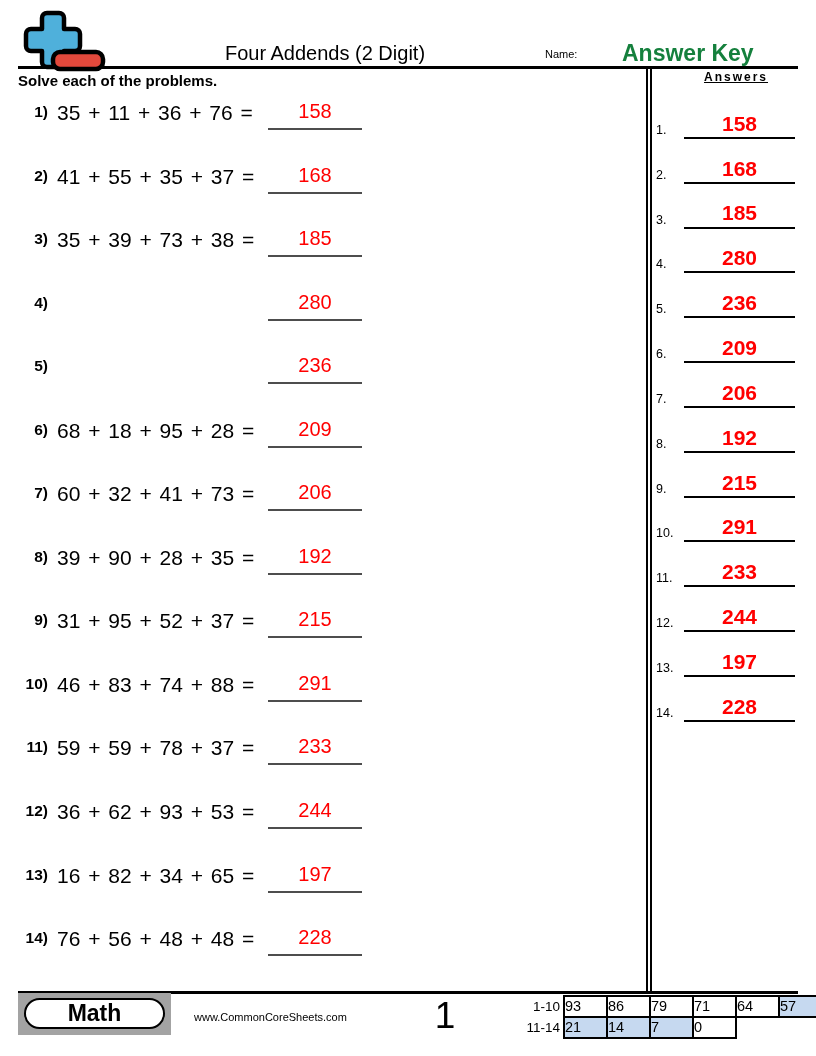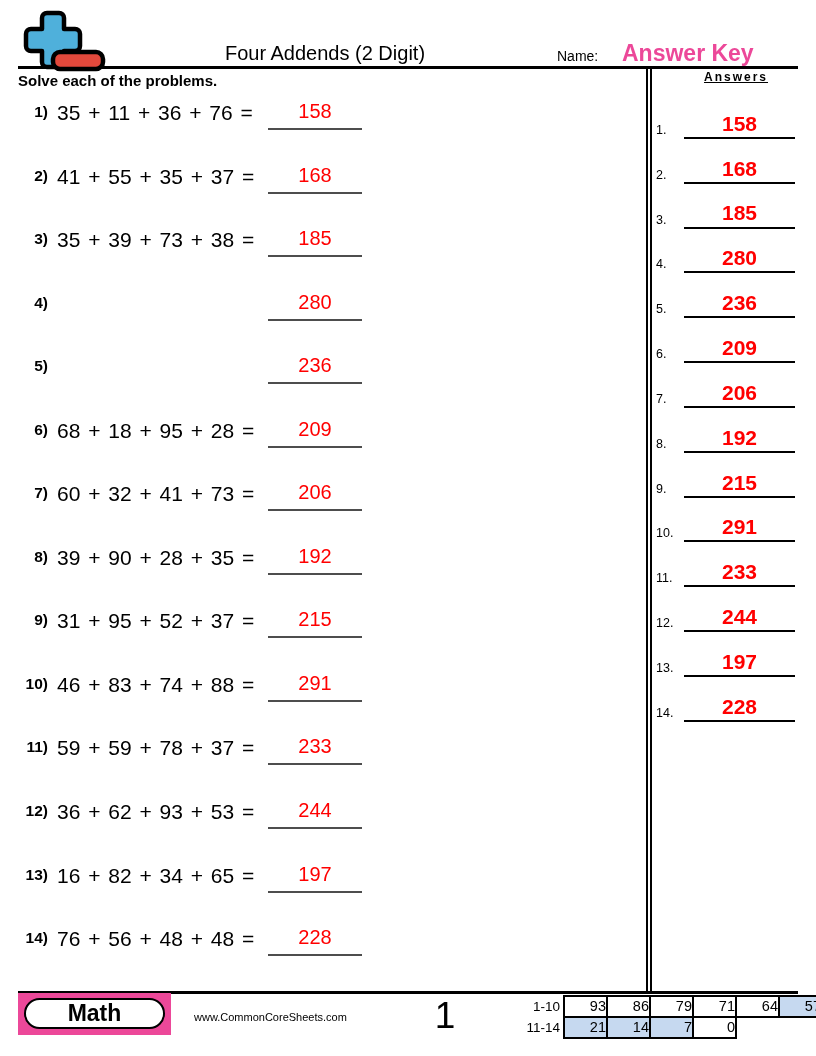--- a/index.html
+++ b/index.html
@@ -2,22 +2,22 @@
 <html><head>
 <meta charset="utf-8">
 <style>
   * { margin:0; padding:0; box-sizing:border-box; }
   html,body { width:816px; height:1056px; background:#fff; font-family:"Liberation Sans", sans-serif; color:#000; overflow:hidden; }
   .page { position:relative; width:816px; height:1056px; background:#fff; }
 
   
   .logo-svg { position:absolute; left:22px; top:10px; z-index:5; }
   .title { position:absolute; left:150px; width:350px; top:42px; text-align:center; font-size:20px; }
-  .name-label { position:absolute; left:557px; top:48px; font-size:14px; }
-  .answer-key { position:absolute; left:622px; top:40px; font-size:23px; font-weight:bold; color:#ec4899; }
+  .name-label { position:absolute; left:545px; top:48px; font-size:11px; }
+  .answer-key { position:absolute; left:622px; top:40px; font-size:23px; font-weight:bold; color:#15803d; }
   .header-line { position:absolute; left:18px; right:18px; top:66px; height:3px; background:#000; }
   .instructions { position:absolute; left:18px; top:72px; font-size:15px; font-weight:bold; }
 
   
   .vline { position:absolute; left:646px; top:69px; bottom:63px; width:6px; border-left:2px solid #000; border-right:2px solid #000; }
 
   
   .answers-title { position:absolute; left:662px; width:148px; top:70px; text-align:center; font-size:12px; font-weight:bold; letter-spacing:2px; text-decoration:underline; }
   .answers-list { position:absolute; left:650px; top:97px; width:148px; }
   .ans-row { position:relative; height:44.85px; }
@@ -26,30 +26,30 @@
 
   
   .problems-list { position:absolute; left:18px; top:101px; width:624px; }
   .prob-row { position:relative; height:63.55px; }
   .pnum { position:absolute; left:0; width:30px; top:2px; text-align:right; font-weight:bold; font-size:15.5px; }
   .pexpr { position:absolute; left:39px; top:0; font-size:21px; word-spacing:2px; }
   .pans { position:absolute; left:250px; width:94px; top:0; text-align:center; font-size:20px; color:#ff0000; border-bottom:2px solid #4d4d4d; padding-bottom:6px; line-height:1.05; }
 
   
   .footer-line { position:absolute; left:18px; right:18px; top:991px; height:3px; background:#000; }
-  .math-badge { position:absolute; left:18px; top:993px; width:153px; height:42px; background:#ec4899; }
+  .math-badge { position:absolute; left:18px; top:993px; width:153px; height:42px; background:#a3a3a3; }
   .math-pill { position:absolute; left:6px; top:5px; right:6px; bottom:6px; background:#fff; border:2px solid #000; border-radius:18px; display:flex; align-items:center; justify-content:center; font-size:23px; font-weight:bold; }
   .website { position:absolute; left:194px; top:1011px; font-size:11px; }
   .page-num { position:absolute; left:400px; width:90px; top:995px; font-size:37px; text-align:center; }
 
   .grade-table { position:absolute; left:521px; top:995px; }
   .grade-row { display:flex; height:23px; }
   .grade-row + .grade-row { margin-top:-2px; }
   .grade-label { width:44px; text-align:right; padding-right:5px; font-size:13.5px; line-height:23px; }
-  .grade-cell { width:45px; margin-left:-2px; border:2px solid #000; text-align:right; font-size:14.5px; line-height:18px; background:#fff; }
+  .grade-cell { width:45px; margin-left:-2px; border:2px solid #000; text-align:left; font-size:14.5px; line-height:18px; background:#fff; }
   .grade-cell:first-of-type { margin-left:0; }
   .grade-cell.shaded { background:#c6d9f0; }
 </style>
 </head>
 <body>
 
 <div class="page">
 
   <svg class="logo-svg" width="92" height="66" viewBox="0 0 92 66">
     <path d="M20,8 a5,5 0 0 1 5,-5 h12 a5,5 0 0 1 5,5 v11 h11 a5,5 0 0 1 5,5 v12 a5,5 0 0 1 -5,5 h-11 v11 a5,5 0 0 1 -5,5 h-12 a5,5 0 0 1 -5,-5 v-11 h-11 a5,5 0 0 1 -5,-5 v-12 a5,5 0 0 1 5,-5 h11 z" fill="#4fb0db" stroke="#000" stroke-width="4.5" stroke-linejoin="round"></path>

